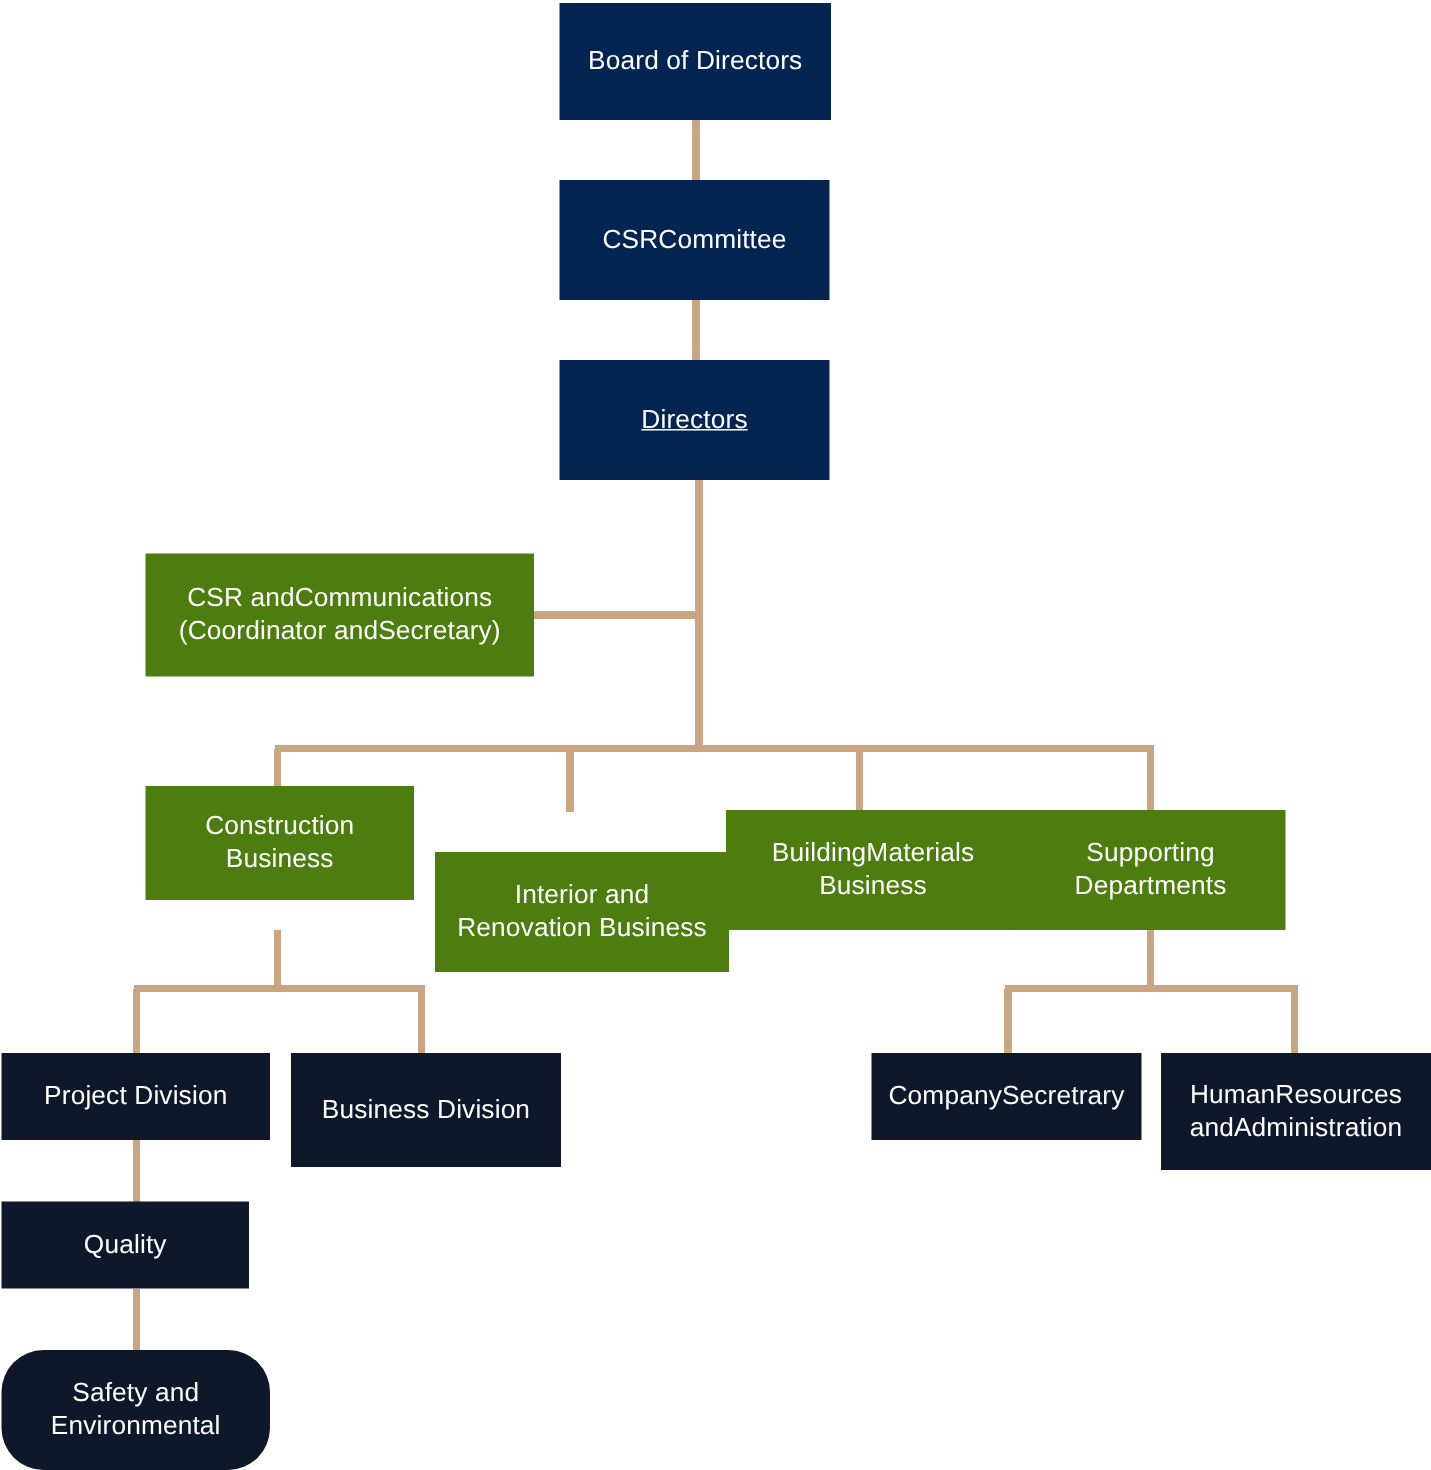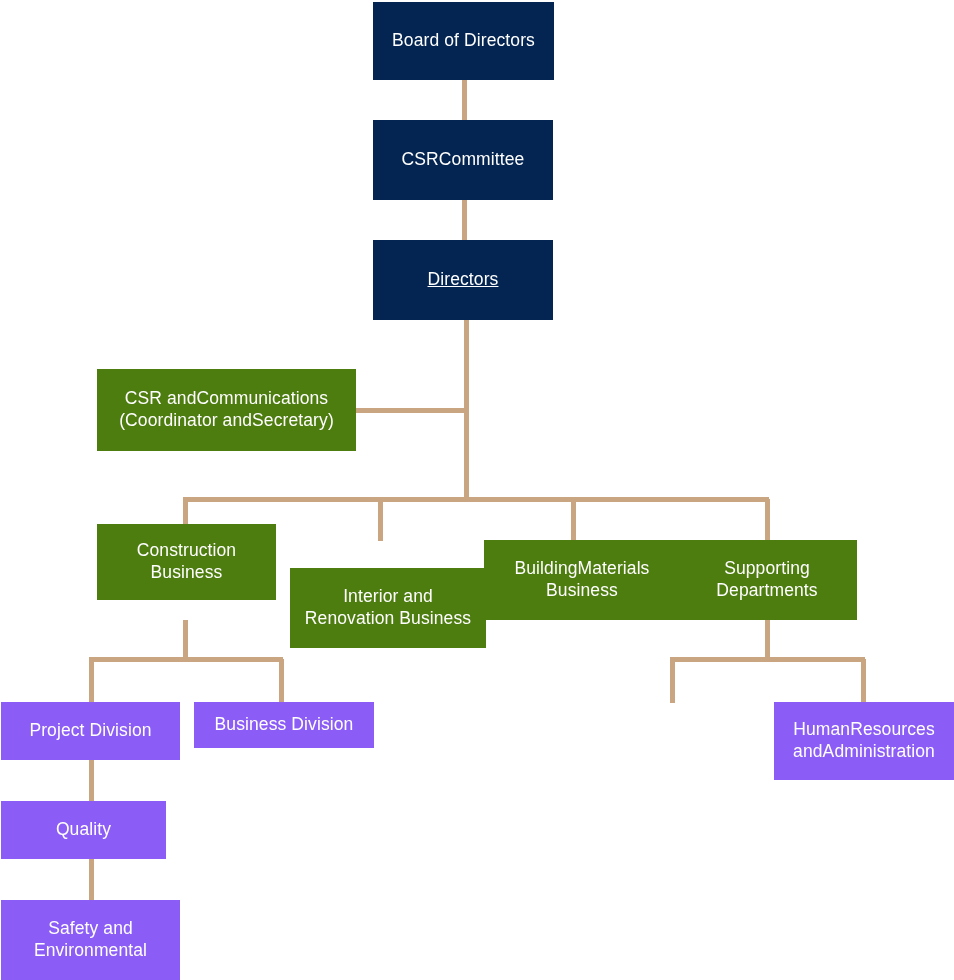--- a/index.html
+++ b/index.html
@@ -36,21 +36,21 @@
     letter-spacing: 0.1px;
     padding: 2px 6px;
     cursor: pointer;
   }
   .node .label {
     display: block;
     white-space: pre-line;
   }
   .level-board   { background: #042451; }
   .level-unit    { background: #4d7c0f; }
-  .level-dept    { background: #8b5cf6; }
+  .level-dept    { background: #0f172a; }
 </style>
 </head>
 <body>
 
 <div id="org-chart">
 
   <svg id="connector-layer" width="954" height="980" viewBox="0 0 954 980" xmlns="http://www.w3.org/2000/svg">
     <g stroke="#c9a582" stroke-width="5" fill="none" shape-rendering="crispEdges">
 
       <line x1="464" y1="80" x2="464" y2="120"></line>
@@ -116,32 +116,35 @@
 
   <div class="node level-unit" style="left:677px; top:540px; width:180px; height:80px;">
     <span class="label">Supporting
 Departments</span>
   </div>
 
   <div class="node level-dept" style="left:1px; top:702px; width:179px; height:58px;">
     <span class="label">Project Division</span>
   </div>
 
-  <div class="node level-dept" style="left:194px; top:702px; width:180px; height:46px;">
+  <div class="node level-dept" style="left:194px; top:702px; width:180px; height:76px;">
     <span class="label">Business Division</span>
   </div>
 
+  <div class="node level-dept" style="left:581px; top:702px; width:180px; height:58px;">
+    <span class="label">CompanySecretrary</span>
+  </div>
 
   <div class="node level-dept" style="left:774px; top:702px; width:180px; height:78px;">
     <span class="label">HumanResources
 andAdministration</span>
   </div>
 
   <div class="node level-dept" style="left:1px; top:801px; width:165px; height:58px;">
     <span class="label">Quality</span>
   </div>
 
-  <div class="node level-dept" style="left:1px; top:900px; width:179px; height:80px;">
+  <div class="node level-dept" style="left:1px; top:900px; width:179px; height:80px;border-radius:28px;">
     <span class="label">Safety and
 Environmental</span>
   </div>
 
 </div>
 
 </body></html>

